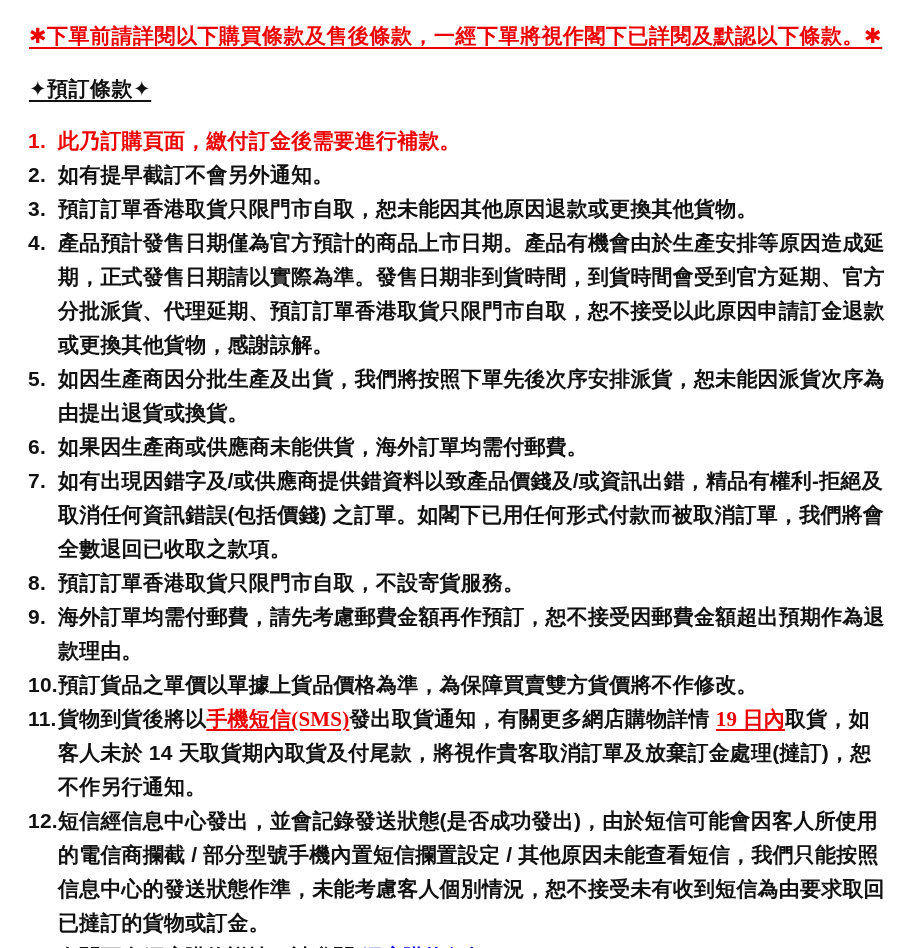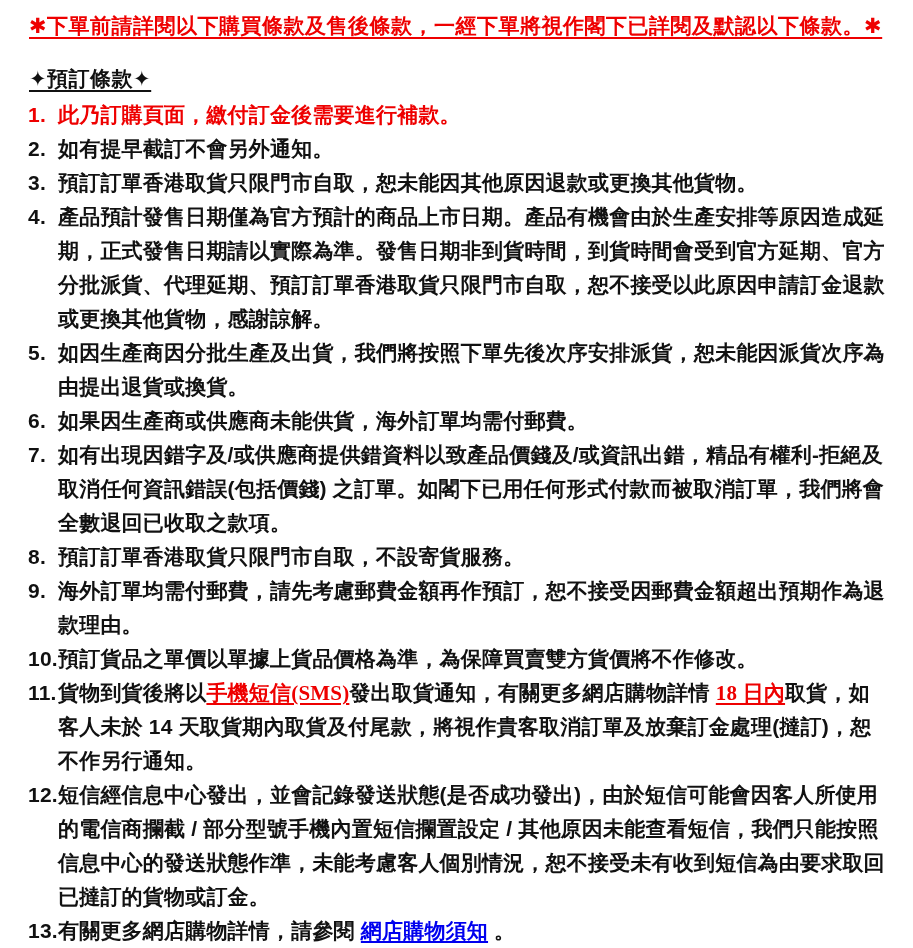--- a/index.html
+++ b/index.html
@@ -19,32 +19,32 @@
     padding: 8px 22px 0 28px;
     overflow: hidden;
   }
   .doc-header {
     color: var(--red);
     text-decoration: underline;
     text-decoration-thickness: 2px;
     text-underline-offset: 4px;
     font-size: 21px;
     line-height: 27px;
-    margin: 4px 0 27px 1px;
+    margin: 14px 0 27px 1px;
     letter-spacing: 0.5px;
   }
   .section-title {
     display: inline-block;
     color: var(--ink);
     text-decoration: underline;
     text-decoration-thickness: 2px;
     text-underline-offset: 4px;
     font-size: 21px;
     line-height: 26px;
-    margin: 0 0 6px 1px;
+    margin: 0 0 22px 1px;
     letter-spacing: 0.5px;
   }
   .terms-list {
     display: block;
   }
   .term-item {
     display: flex;
     align-items: flex-start;
     font-size: 21px;
     line-height: 34px;
@@ -118,21 +118,21 @@
     <div class="term-item">
       <span class="term-number">9.</span>
       <div class="term-text"><span>海外訂單均需付郵費，請先考慮郵費金額再作預訂，恕不接受因郵費金額超出預期作為退款理由。</span></div>
     </div>
     <div class="term-item">
       <span class="term-number">10.</span>
       <div class="term-text"><span>預訂貨品之單價以單據上貨品價格為準，為保障買賣雙方貨價將不作修改。</span></div>
     </div>
     <div class="term-item">
       <span class="term-number">11.</span>
-      <div class="term-text"><span>貨物到貨後將以</span><span class="seg-red">手機短信(SMS)</span><span>發出取貨通知，有關更多網店購物詳情 </span><span class="seg-red">18 日內</span><span>取貨，如客人未於 14 天取貨期內取貨及付尾款，將視作貴客取消訂單及放棄訂金處理(撻訂)，恕不作另行通知。</span></div>
+      <div class="term-text"><span>貨物到貨後將以</span><span class="seg-red">手機短信(SMS)</span><span>發出取貨通知，有關更多網店購物詳情 </span><span class="seg-red">19 日內</span><span>取貨，如客人未於 14 天取貨期內取貨及付尾款，將視作貴客取消訂單及放棄訂金處理(撻訂)，恕不作另行通知。</span></div>
     </div>
     <div class="term-item">
       <span class="term-number">12.</span>
       <div class="term-text"><span>短信經信息中心發出，並會記錄發送狀態(是否成功發出)，由於短信可能會因客人所使用的電信商攔截 / 部分型號手機內置短信攔置設定 / 其他原因未能查看短信，我們只能按照信息中心的發送狀態作準，未能考慮客人個別情況，恕不接受未有收到短信為由要求取回已撻訂的貨物或訂金。</span></div>
     </div>
     <div class="term-item">
       <span class="term-number">13.</span>
       <div class="term-text"><span>有關更多網店購物詳情，請參閱 </span><a class="seg-link" href="#">網店購物須知</a><span> 。</span></div>
     </div>
   </div>

